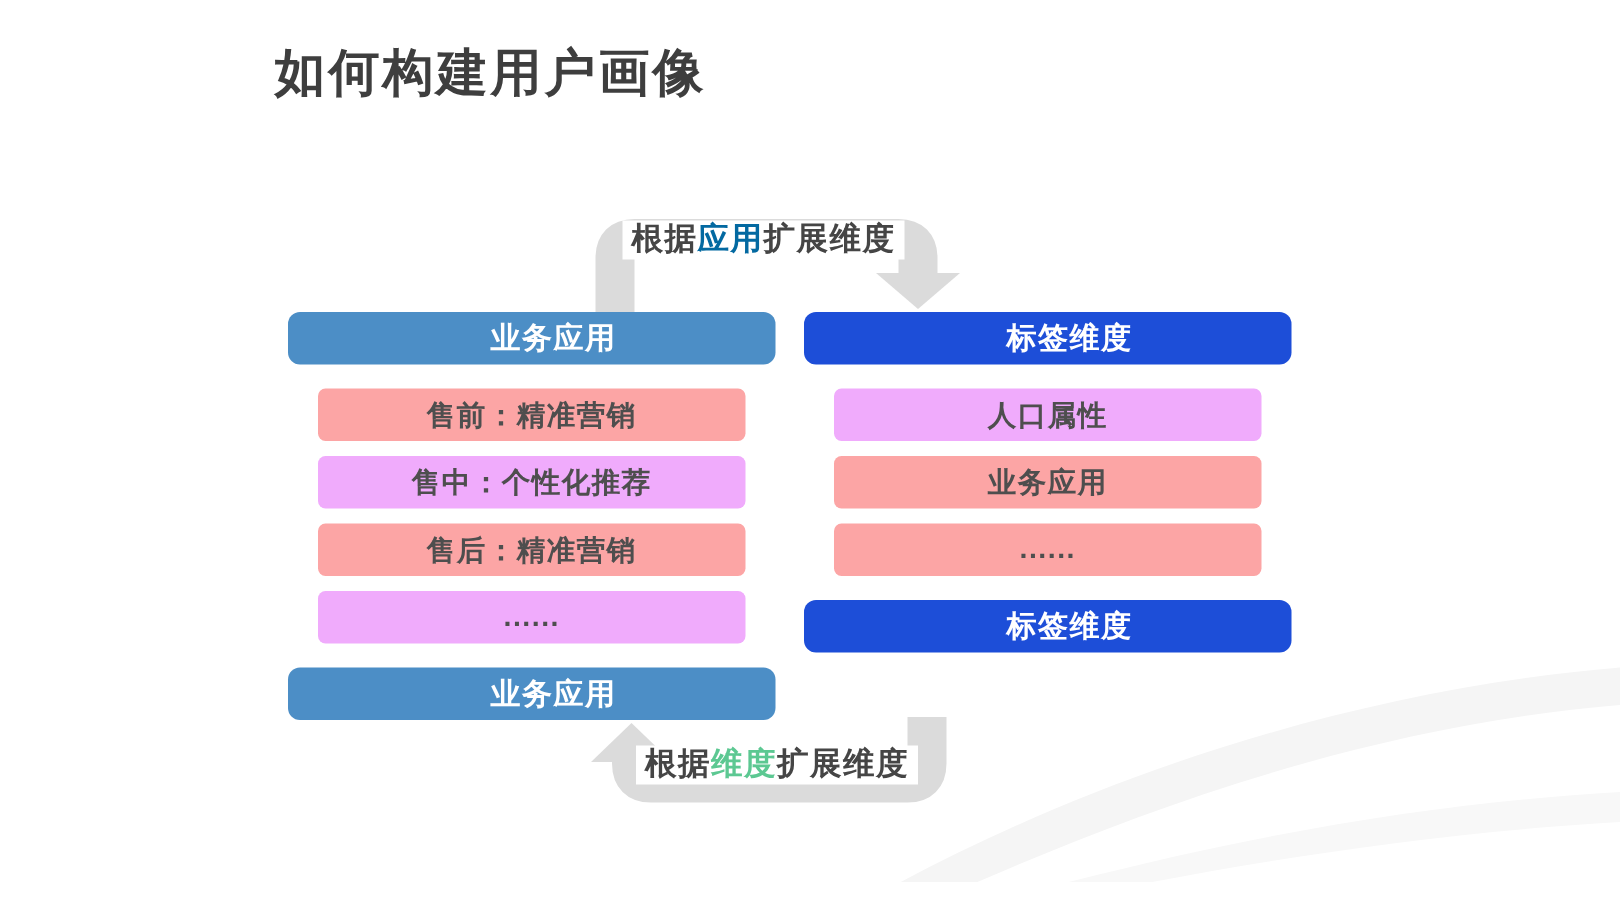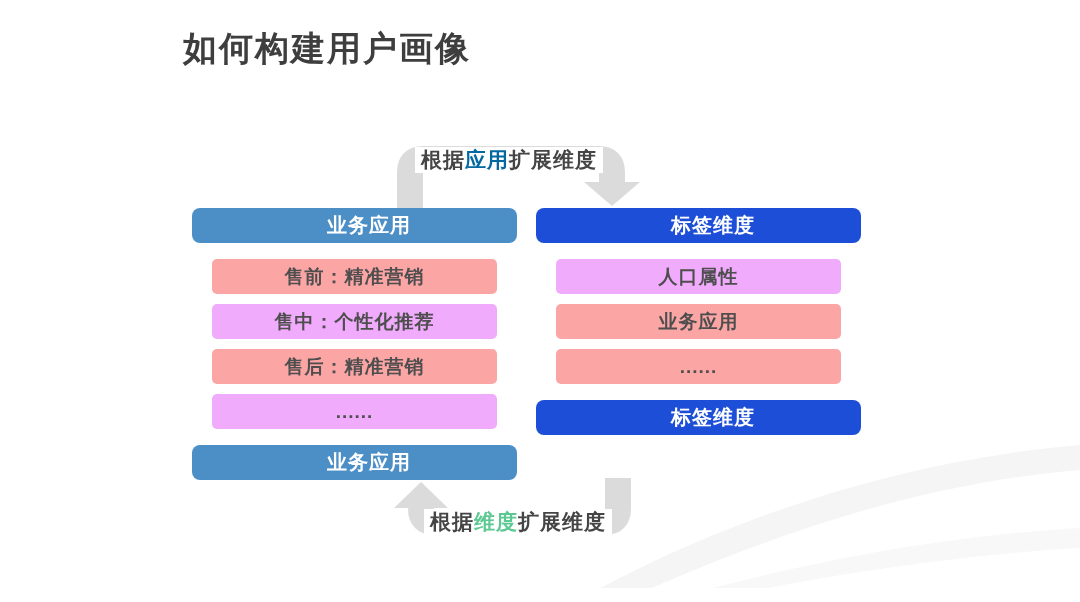--- a/index.html
+++ b/index.html
@@ -40,21 +40,21 @@
   .item:last-child{margin-bottom:0;}
   .item.light{background:#fca5a5;}
   .item.dark{background:#f0abfc;}
   .arrow-label{
     position:absolute;z-index:3;
     background:#ffffff;padding:0 6px;
     font-size:21px;font-weight:bold;color:#454545;
     line-height:26px;letter-spacing:1px;white-space:nowrap;
   }
   .arrow-label.top{left:415px;top:147px;}
-  .arrow-label.bottom{left:424px;top:509px;}
+  .arrow-label.bottom{left:424px;top:497px;}
   .hl-blue{color:#0369a1;}
   .hl-green{color:#5CC892;}
 </style>
 </head>
 <body>
 
 <div class="canvas">
 
   <h1 class="title">如何构建用户画像</h1>
 

